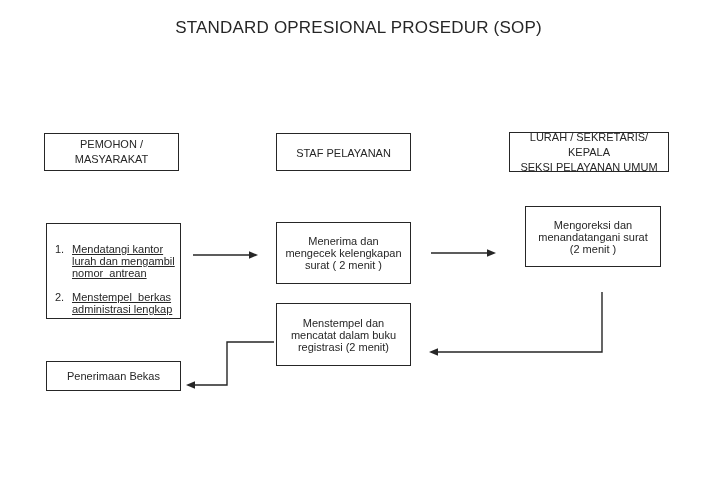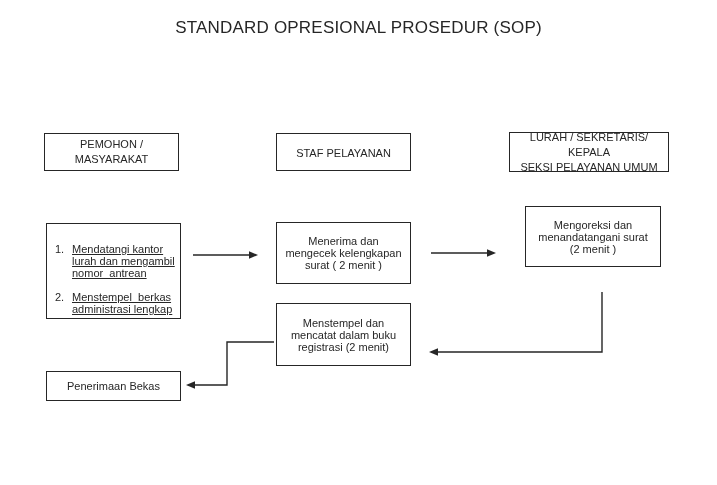--- a/index.html
+++ b/index.html
@@ -40,21 +40,21 @@
   .li .num { width:17px; flex:0 0 17px; }
   .li .txt { white-space:pre-wrap;text-decoration:underline; }
   
   #hdr-applicant { left:44px;  top:133px; width:135px; height:38px; }
   #hdr-staff     { left:276px; top:133px; width:135px; height:38px; }
   #hdr-head      { left:509px; top:132px; width:160px; height:40px; }
   #box-step1     { left:46px;  top:223px; width:135px; height:96px; }
   #box-step2     { left:276px; top:222px; width:135px; height:62px; }
   #box-step3     { left:525px; top:206px; width:136px; height:61px; }
   #box-step4     { left:276px; top:303px; width:135px; height:63px; }
-  #box-step5     { left:46px;  top:371px; width:135px; height:30px; }
+  #box-step5     { left:46px;  top:361px; width:135px; height:30px; }
 </style>
 </head>
 <body>
 
 <div class="canvas">
 
   <div class="title">
     <div>STANDARD OPRESIONAL PROSEDUR (SOP)</div>
   </div>
 

